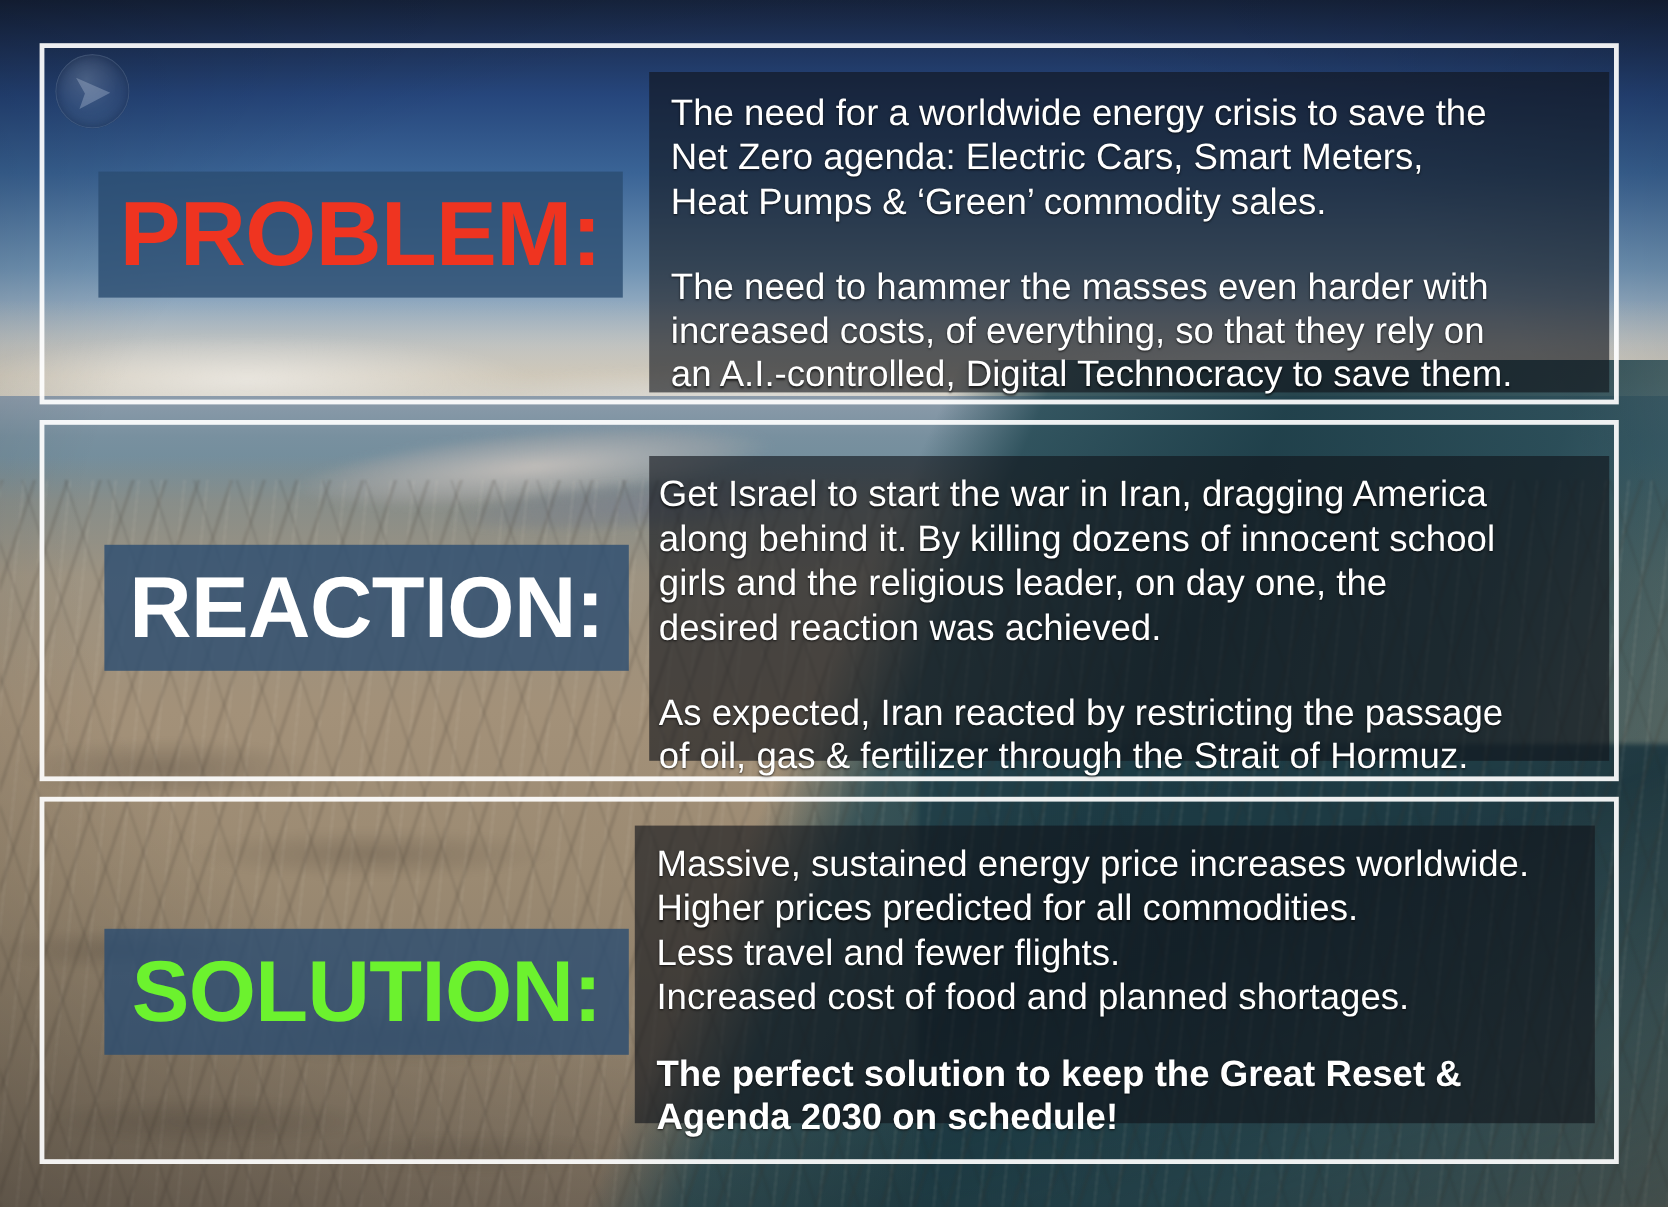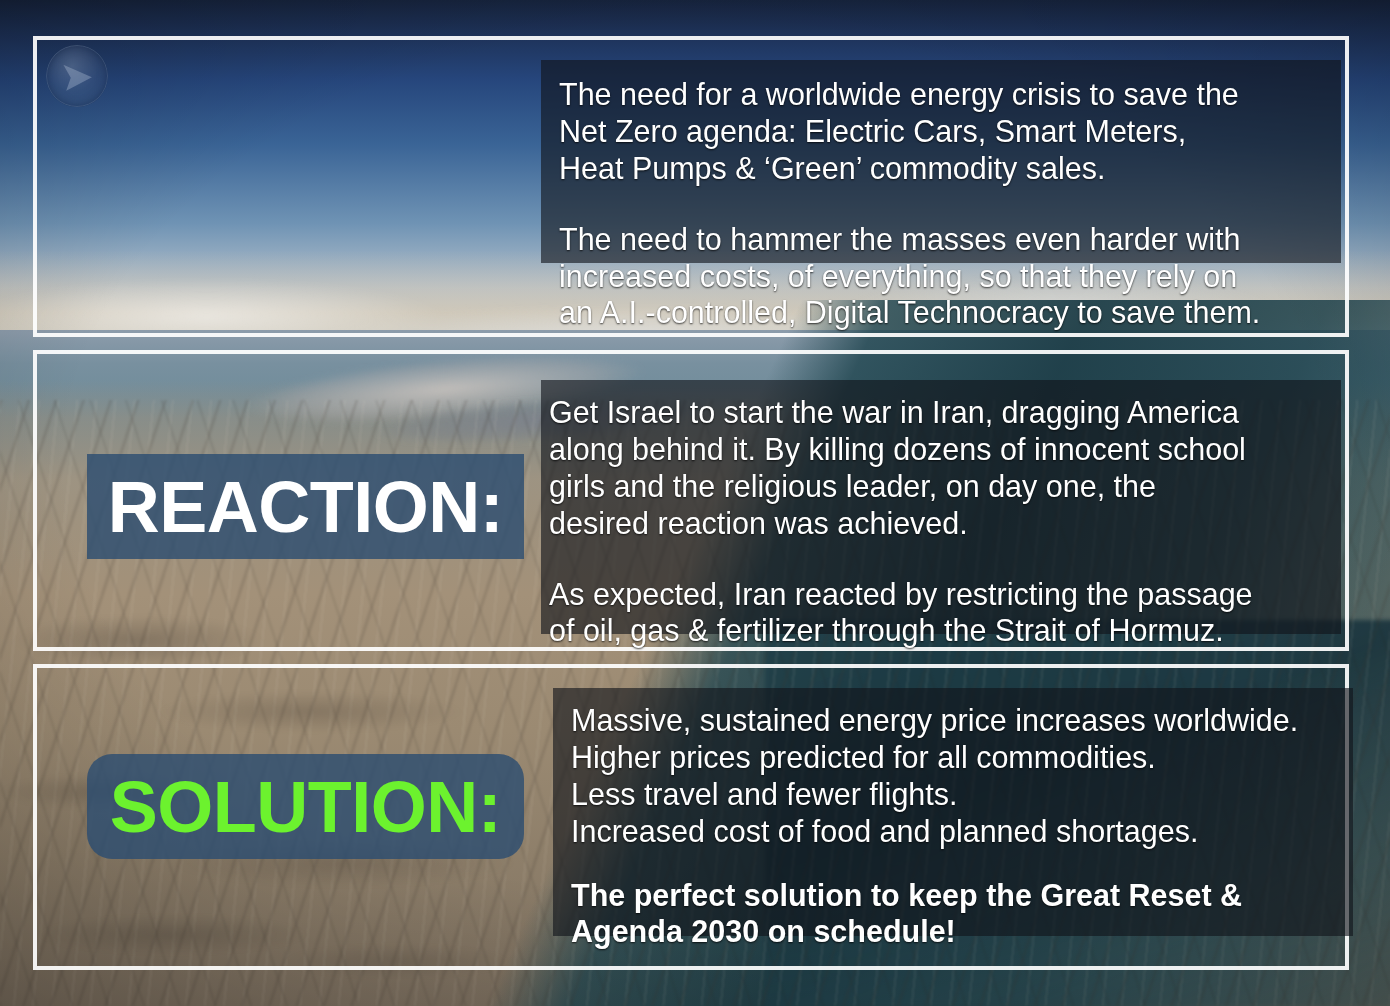--- a/index.html
+++ b/index.html
@@ -219,21 +219,21 @@
   .label-chip span {
     font-weight: bold;
     font-size: 74px;
     line-height: 1;
     white-space: nowrap;
     font-family: "Liberation Sans", sans-serif;
   }
 
   #chip-problem  { left: 45px; top: 103px; width: 437px; height: 105px; }
   #chip-reaction { left: 50px; top: 100px; width: 437px; height: 105px; }
-  #chip-solution { left: 50px; top: 86px;  width: 437px; height: 105px; border-radius: 25px; }
+  #chip-solution { left: 50px; top: 106px;  width: 437px; height: 105px; }
 
   #chip-problem span  { color: #ef3420; font-size: 76px; }
   #chip-reaction span { color: #ffffff; font-size: 72px; }
   #chip-solution span { color: #6cf22e; font-size: 72px; }
 
   
   .text-box {
     position: absolute;
     background: rgba(16,20,26,0.62);
     color: #ffffff;
@@ -243,23 +243,23 @@
   .text-box p {
     margin: 0;
     font-size: 30.5px;
     line-height: 1.21;
     text-shadow: 0 1px 2px rgba(0,0,0,0.75);
     white-space: pre-line;
   }
   .text-box p.spacer-after { margin-bottom: 34px; }
   .text-box p.bold { font-weight: bold; margin-top: 27px; }
 
-  #text-problem  { left: 504px; top: 20px; width: 800px; height: 203px; padding: 16px 14px 14px 18px; }
+  #text-problem  { left: 504px; top: 20px; width: 800px; height: 267px; padding: 16px 14px 14px 18px; }
   #text-reaction { left: 504px; top: 26px; width: 800px; height: 254px; padding: 14px 14px 12px 8px; }
-  #text-solution { left: 516px; top: 20px; width: 800px; height: 248px; padding: 14px 14px 12px 18px; }
+  #text-solution { left: 492px; top: 20px; width: 800px; height: 248px; padding: 14px 14px 12px 18px; }
 </style>
 </head>
 <body>
 
 <div id="poster">
 
   <div class="bg-photo">
     <div class="bg-sky"></div>
     <div class="bg-haze"></div>
     <div class="bg-clouds"></div>
@@ -270,20 +270,23 @@
     <div class="bg-bay"></div>
     <div class="bg-bay2"></div>
     <div class="bg-texture"></div>
     <div class="bg-texture2"></div>
     <div class="bg-vignette"></div>
   </div>
 
   <div class="watermark"></div>
 
   <div class="panel" id="panel-problem">
+    <div class="label-chip" id="chip-problem">
+      <span>PROBLEM:</span>
+    </div>
     <div class="text-box" id="text-problem">
       <p class="spacer-after">The need for a worldwide energy crisis to save the
 Net Zero agenda: Electric Cars, Smart Meters,
 Heat Pumps &amp; ‘Green’ commodity sales.</p>
       <p>The need to hammer the masses even harder with
 increased costs, of everything, so that they rely on
 an A.I.-controlled, Digital Technocracy to save them.</p>
     </div>
   </div>
 

